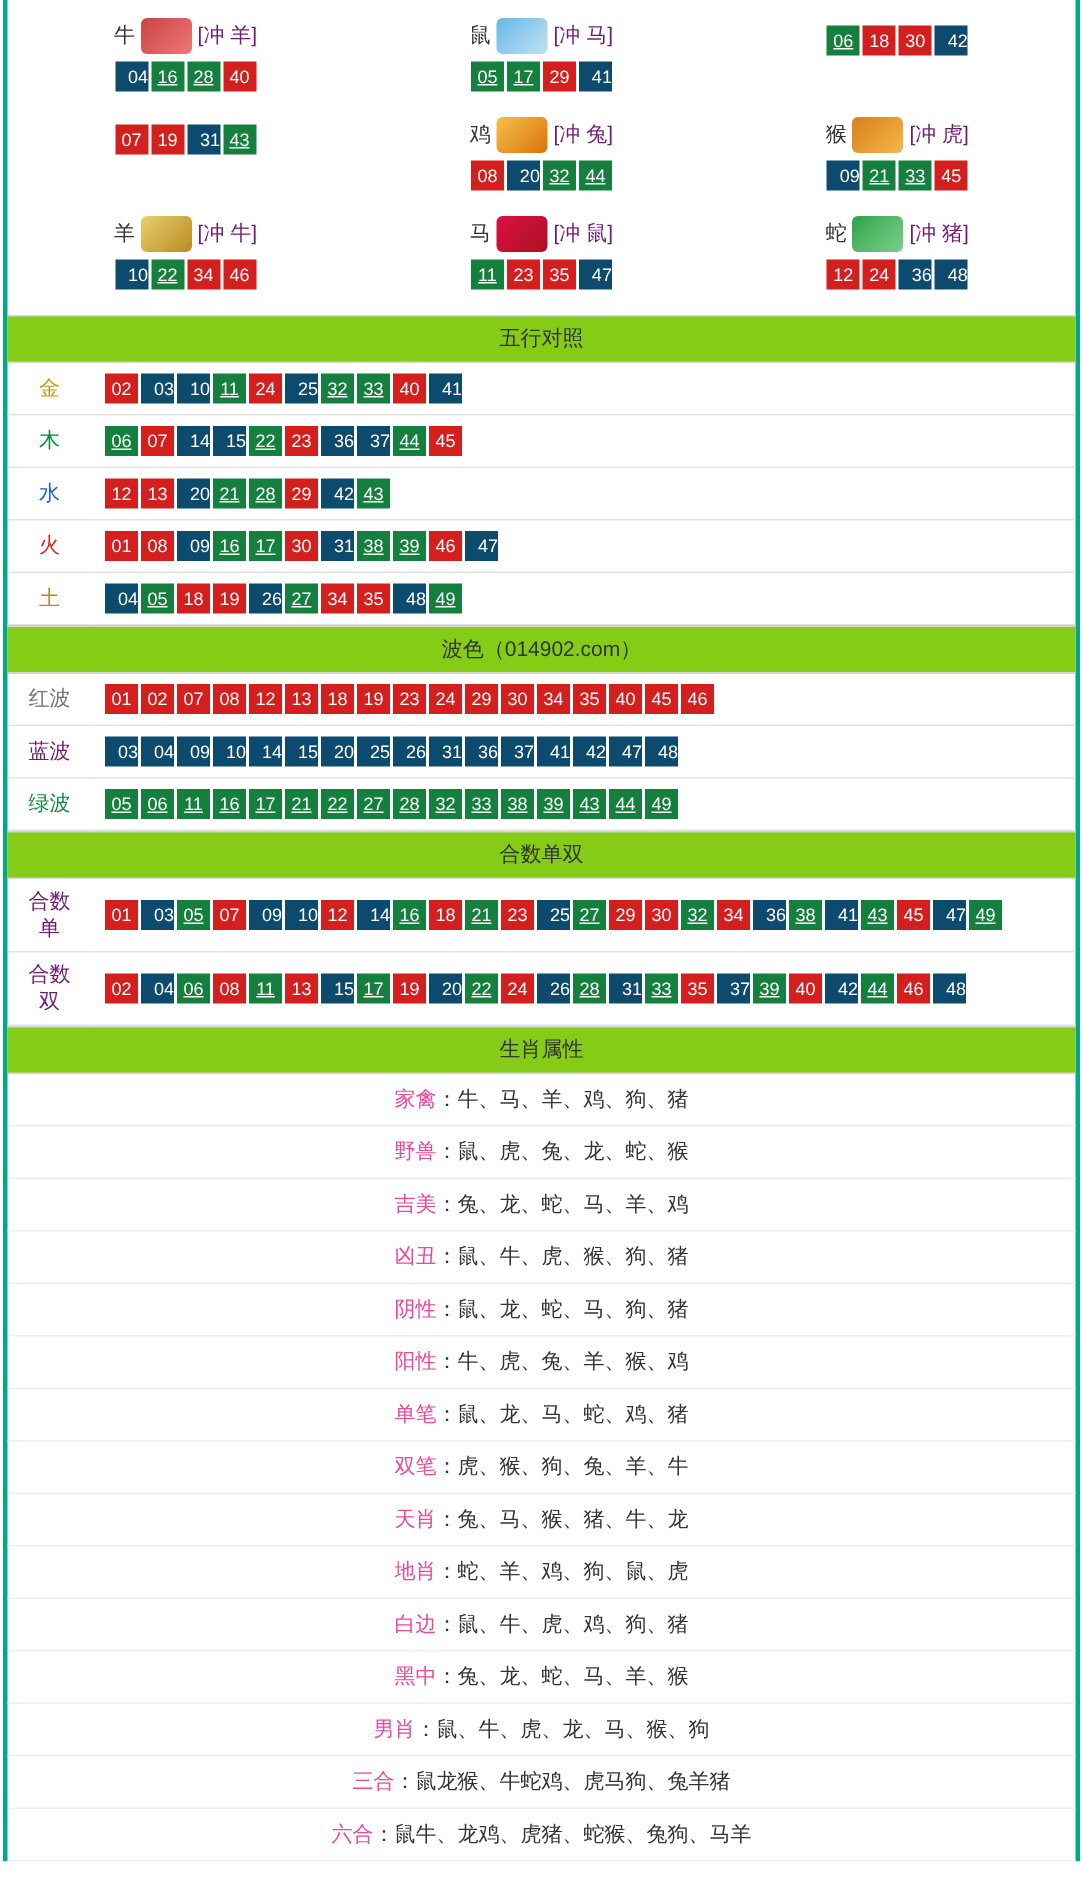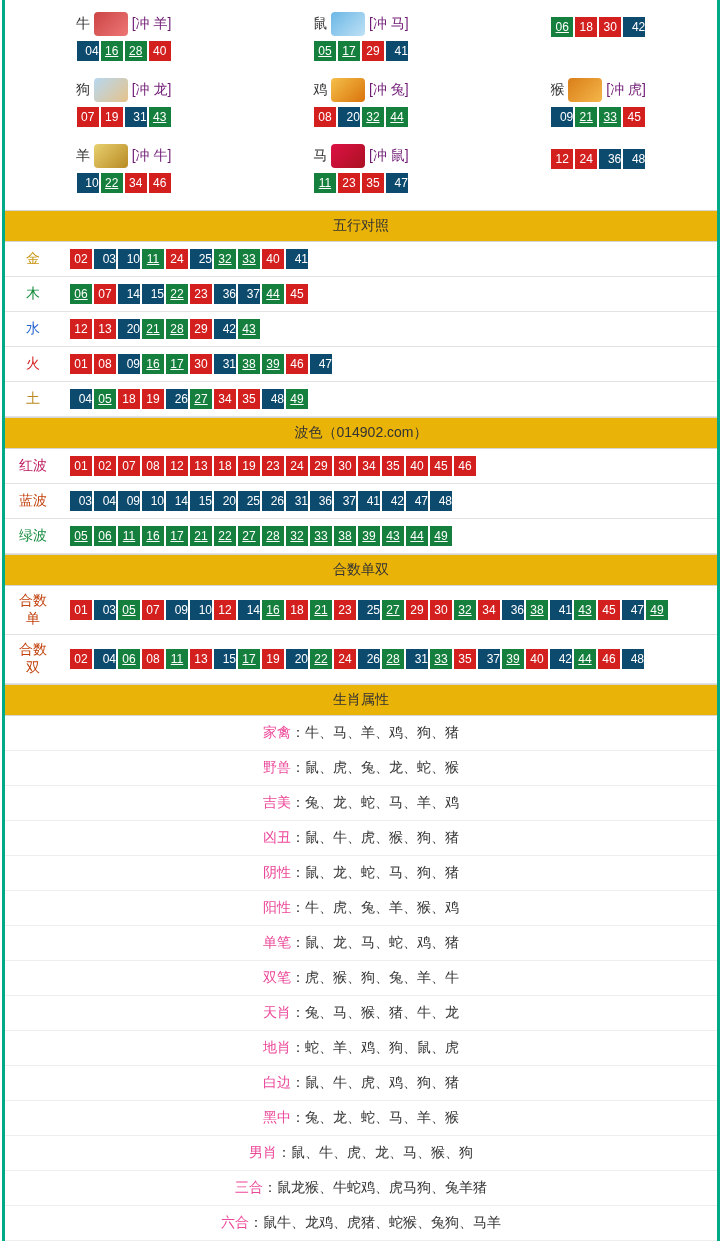--- a/index.html
+++ b/index.html
@@ -8,31 +8,31 @@
   .zodiac-grid { display: flex; flex-wrap: wrap; padding: 6px 0; }
   .zodiac-cell { width: 33.33%; text-align: center; padding: 6px 0 10px; }
   .z-name { display: inline-block; vertical-align: middle; }
   .z-img { display: inline-block; width: 34px; height: 24px; vertical-align: middle; border-radius: 4px; }
   .z-clash { display: inline-block; vertical-align: middle; color: #701a75; }
   .z-nums { margin-top: 4px; }
   .ball { display: inline-block; width: 22px; height: 20px; line-height: 20px; font-size: 12px; color: #fff; text-align: center; margin: 1px; }
   .ball.r { background: #d41f1f; }
   .ball.b { background: #0c4a6e; text-align: right; }
   .ball.g { background: #15803d; text-decoration: underline; }
-  .section-header { background: #eab308; border-top: 1px solid #d5d5d5; border-bottom: 1px solid #d5d5d5; text-align: center; padding: 6px 17px; font-size: 14px; }
+  .section-header { background: #84cc16; border-top: 1px solid #d5d5d5; border-bottom: 1px solid #d5d5d5; text-align: center; padding: 6px 17px; font-size: 14px; }
   table.grid { width: 100%; border-collapse: collapse; }
   table.grid td { border-bottom: 1px solid #e3e3e3; padding: 6px 8px; vertical-align: middle; }
   table.grid td.lbl { width: 56px; text-align: center; font-size: 14px; }
   .c-gold { color: #c89814; }
   .c-wood { color: #128a3a; }
   .c-water { color: #1e5fd0; }
   .c-fire { color: #d41f1f; }
   .c-earth { color: #bb8a1f; }
-  .c-red { color: #be185d; }
-  .c-blue { color: #c2410c; }
+  .c-red { color: #737373; }
+  .c-blue { color: #701a75; }
   .c-green { color: #128a3a; margin-top: 43px; }
   .attr-line { text-align: center; padding: 8px 4px; border-bottom: 1px solid #eee; }
   .attr-line .key { color: #ec4899; }
   
   .zi-ox { background: linear-gradient(135deg,#c44,#e77); }
   .zi-rat { background: linear-gradient(135deg,#6bb7e6,#bfe1f5); }
   .zi-pig { background: linear-gradient(135deg,#f7a2c4,#f0d); }
   .zi-dog { background: linear-gradient(135deg,#b7d8f0,#e6c28a); }
   .zi-roo { background: linear-gradient(135deg,#f5c04a,#d9730a); }
   .zi-mon { background: linear-gradient(135deg,#d97e19,#f5b74a); }
@@ -58,25 +58,20 @@
       <span class="z-name">鼠</span>
       <span class="z-img zi-rat"></span>
       <span class="z-clash">[冲 马]</span>
     </div>
     <div class="z-nums"><span class="ball g">05</span><span class="ball g">17</span><span class="ball r">29</span><span class="ball b">41</span></div>
   </div>
   <div class="zodiac-cell">
     <div class="z-nums"><span class="ball g">06</span><span class="ball r">18</span><span class="ball r">30</span><span class="ball b">42</span></div>
   </div>
   <div class="zodiac-cell">
-    <div>
-      <span class="z-name">狗</span>
-      <span class="z-img zi-dog"></span>
-      <span class="z-clash">[冲 龙]</span>
-    </div>
     <div class="z-nums"><span class="ball r">07</span><span class="ball r">19</span><span class="ball b">31</span><span class="ball g">43</span></div>
   </div>
   <div class="zodiac-cell">
     <div>
       <span class="z-name">鸡</span>
       <span class="z-img zi-roo"></span>
       <span class="z-clash">[冲 兔]</span>
     </div>
     <div class="z-nums"><span class="ball r">08</span><span class="ball b">20</span><span class="ball g">32</span><span class="ball g">44</span></div>
   </div>
@@ -98,20 +93,25 @@
   </div>
   <div class="zodiac-cell">
     <div>
       <span class="z-name">马</span>
       <span class="z-img zi-hor"></span>
       <span class="z-clash">[冲 鼠]</span>
     </div>
     <div class="z-nums"><span class="ball g">11</span><span class="ball r">23</span><span class="ball r">35</span><span class="ball b">47</span></div>
   </div>
   <div class="zodiac-cell">
+    <div>
+      <span class="z-name">蛇</span>
+      <span class="z-img zi-snk"></span>
+      <span class="z-clash">[冲 猪]</span>
+    </div>
     <div class="z-nums"><span class="ball r">12</span><span class="ball r">24</span><span class="ball b">36</span><span class="ball b">48</span></div>
   </div>
     </div>
 
   <div class="section-header">五行对照</div>
   <table class="grid" id="wuxing-table">
     <tbody>
         <tr>
       <td class="lbl c-gold">金</td>
       <td><span class="ball r">02</span><span class="ball b">03</span><span class="ball b">10</span><span class="ball g">11</span><span class="ball r">24</span><span class="ball b">25</span><span class="ball g">32</span><span class="ball g">33</span><span class="ball r">40</span><span class="ball b">41</span></td>

